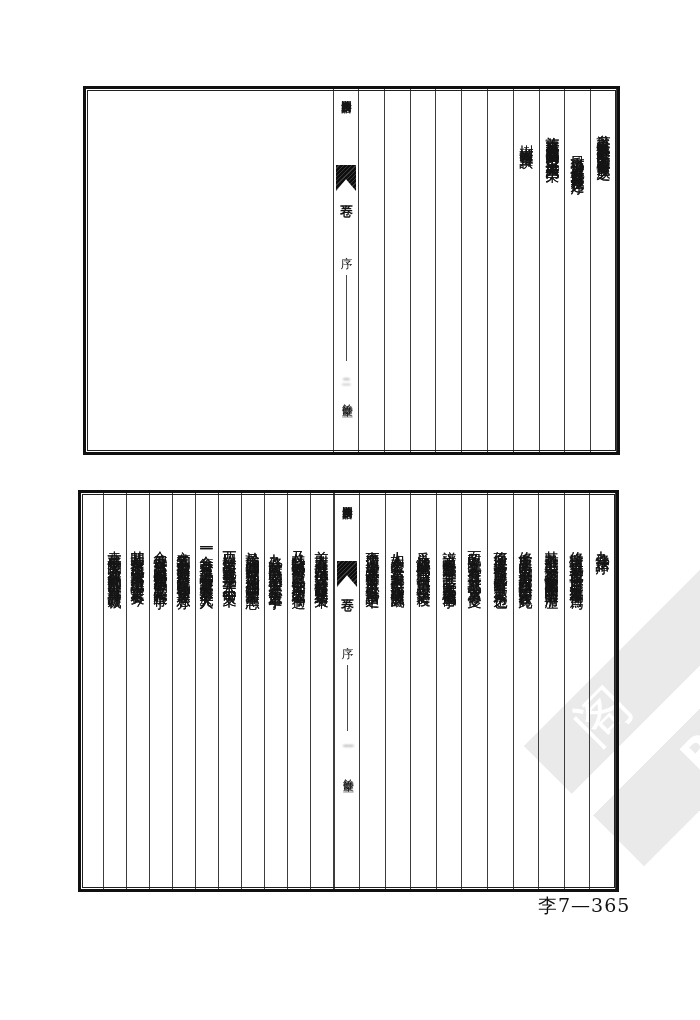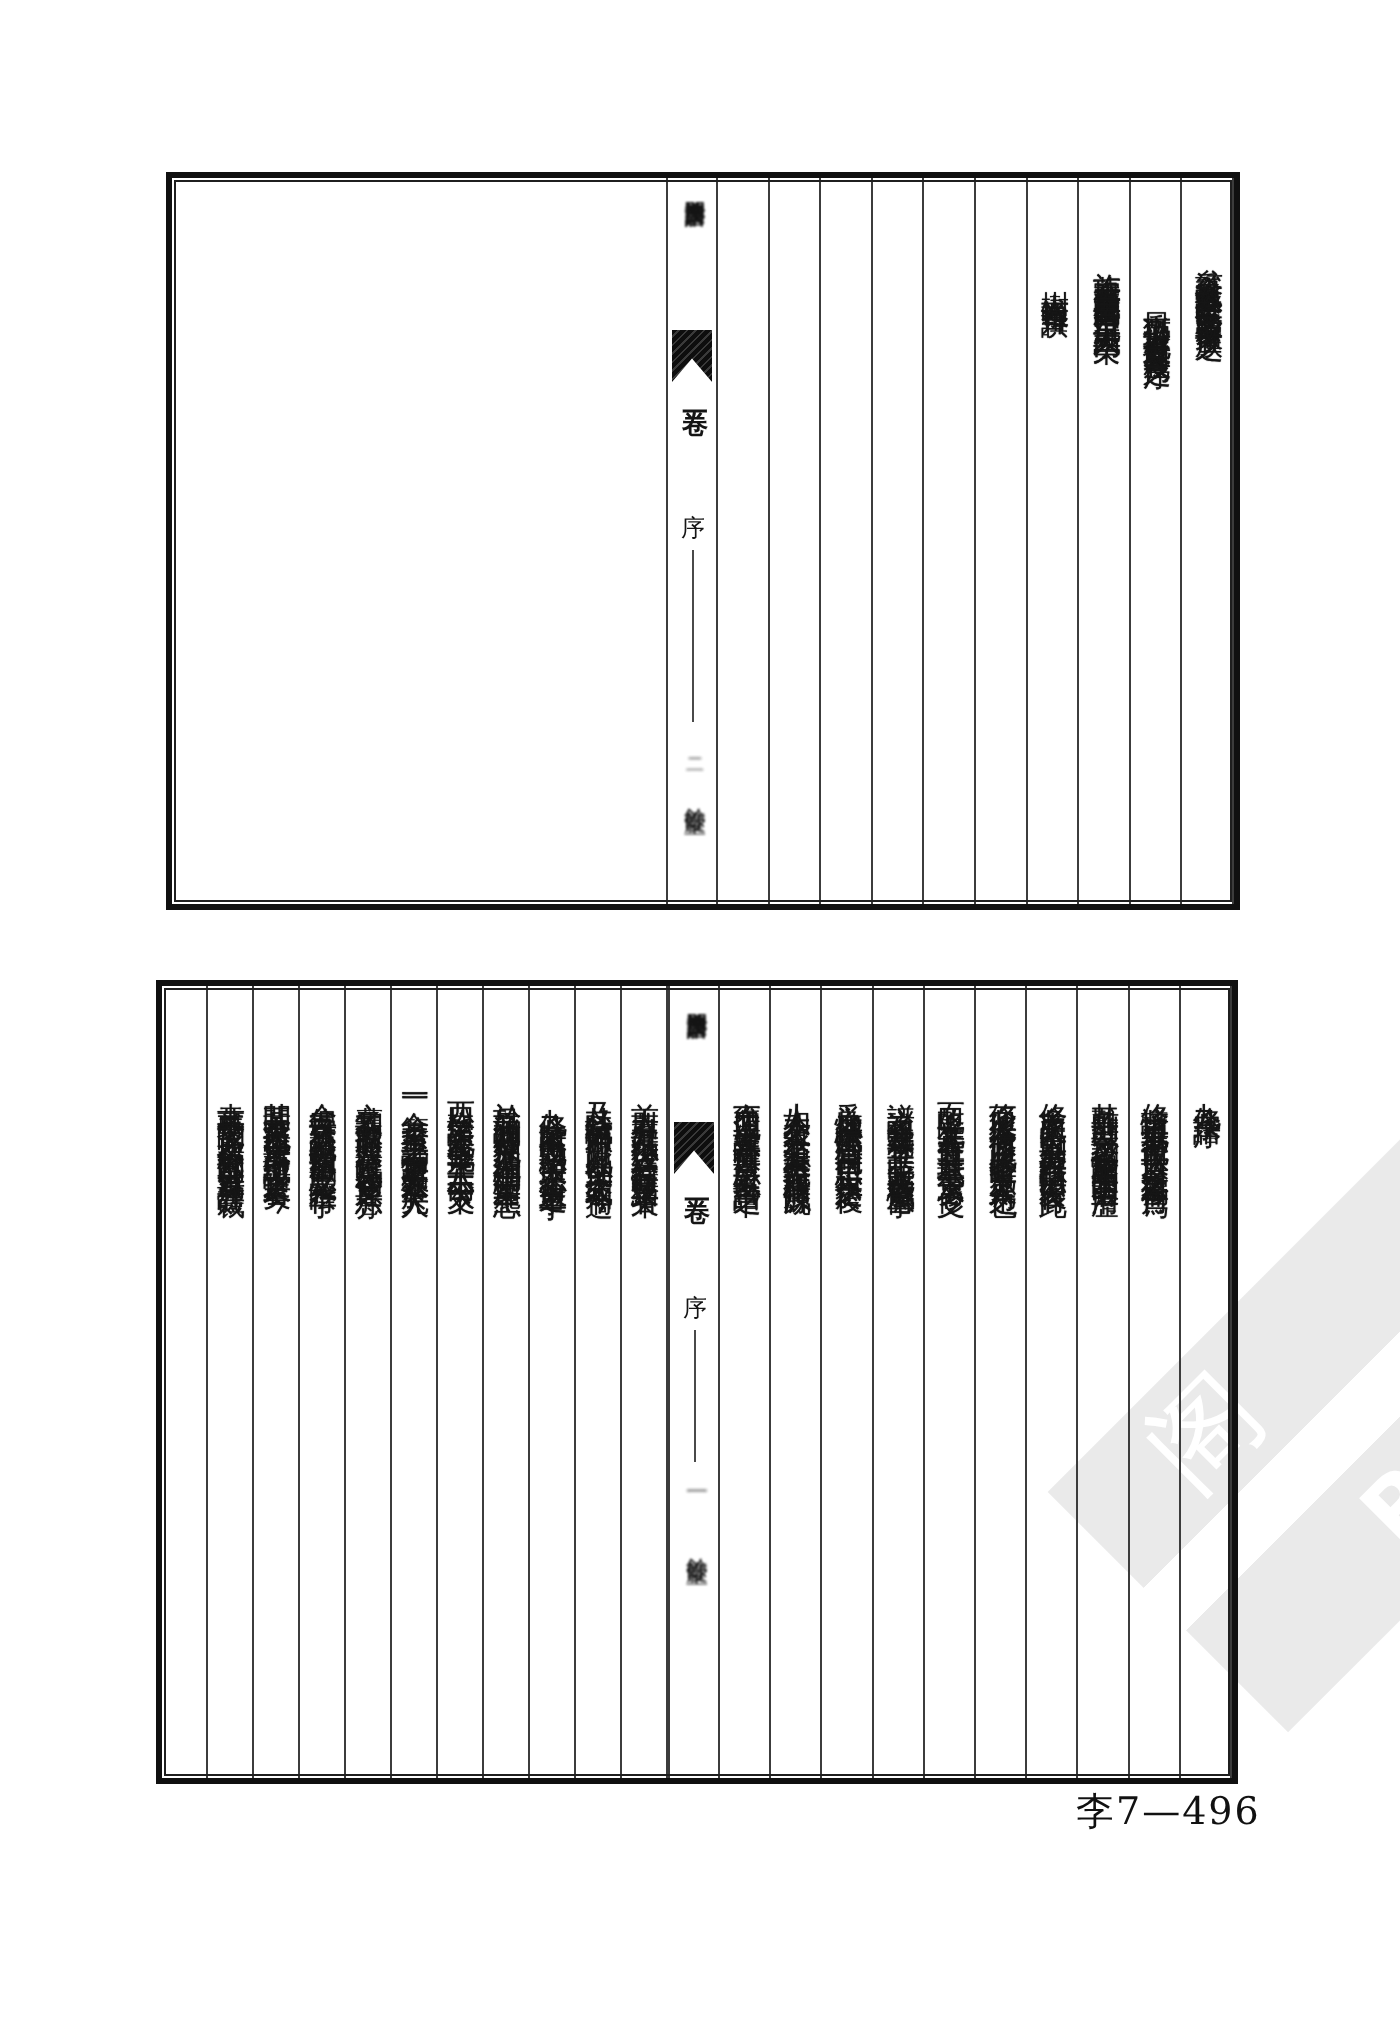--- a/index.html
+++ b/index.html
@@ -122,13 +122,13 @@
     <div class="vcol" style="left:162px;top:47px">於是商諸潤卿叔仲福兄奕淵純生潤生樹棠麗生志</div>
     <div class="vcol" style="left:139px;top:47px">西松庭諸宗人此次重修凡千三千八二公兩大支下</div>
     <div class="vcol" style="left:116px;top:47px">一一合纂紊者正之譌者補之缺者更之效顰於先人</div>
     <div class="vcol" style="left:93px;top:47px">之舊制不敢踰越而與葵齋公鳴鳳公初修之原意亦</div>
     <div class="vcol" style="left:70px;top:47px">合俾吾宗合攷分觀瞭如指掌而勸懲之義又陰行乎</div>
     <div class="vcol" style="left:47px;top:47px">其間蓋家乘也而史法寓焉斯誠譜學之良者矣今</div>
     <div class="vcol" style="left:24px;top:47px">幸蕆事予披閱之所搜各稿部別區分重爲釐訂體裁</div>
   </div>
 </div>
 
-<div class="footer">李7—496</div>
+<div class="footer">李7—365</div>
 
 </body></html>

